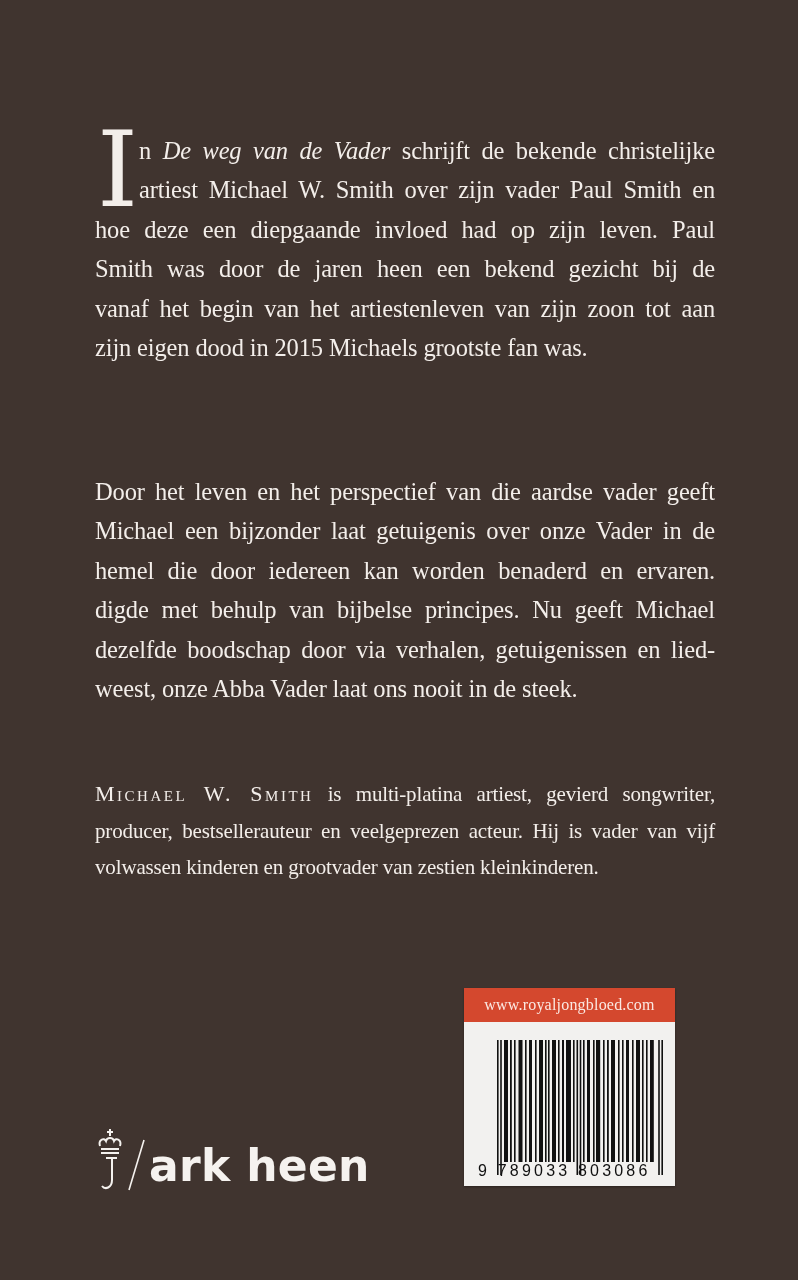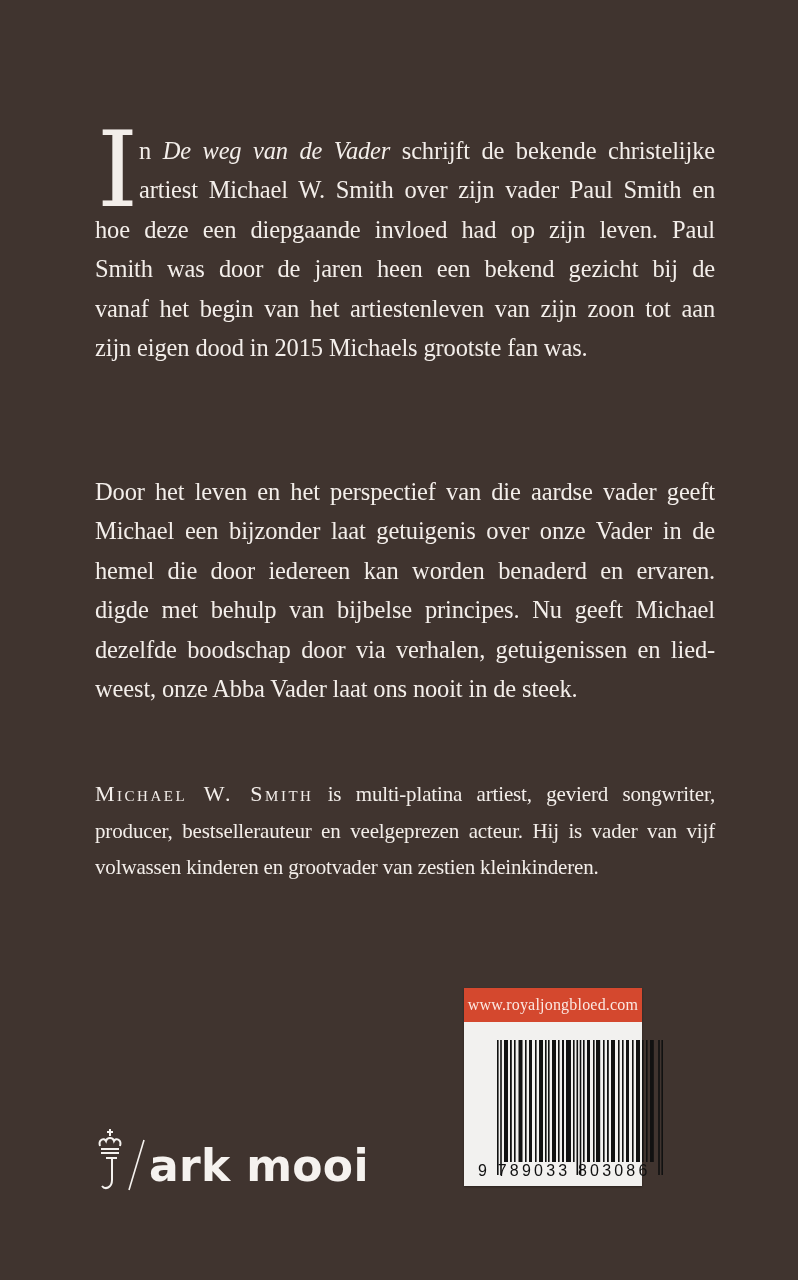--- a/index.html
+++ b/index.html
@@ -24,21 +24,21 @@
     .indent { padding-left: 44px; }
     .dropcap {
       position: absolute; left: 97px; top: 125px;
       font-size: 104px; line-height: 90px; font-family: "DejaVu Serif", serif;
       color: #f3eeea; font-weight: normal;
     }
     .smallcaps { font-variant: small-caps; letter-spacing: 2.5px; font-size: 22px; }
     em { font-style: italic; }
 
     .barcode-box {
-      position: absolute; left: 464px; top: 988px; width: 178px; height: 198px;
+      position: absolute; left: 464px; top: 988px; width: 211px; height: 198px;
       background: #f2f1ef;
       box-shadow: 0 1px 2px rgba(0,0,0,0.35);
     }
     .url-strip {
       height: 34px; background: #d4482e;
       display: flex; align-items: center; justify-content: center;
       color: #fbe9e3; font-size: 16px; font-family: "Liberation Serif", serif;
       letter-spacing: 0.2px;
     }
     .bars { position: absolute; left: 33px; top: 52px; width: 168px; height: 135px; }
@@ -144,16 +144,16 @@
         <path d="M5 18 C3 12, 9 9, 11 13 C12 9, 18 9, 19 13 C21 9, 27 12, 25 18"></path>
         <line x1="6" y1="21" x2="24" y2="21"></line>
         <line x1="6" y1="25" x2="24" y2="25"></line>
         <line x1="11" y1="30" x2="22" y2="30"></line>
         <path d="M17 30 L17 52 C17 60, 10 62, 7 58"></path>
       </g>
     </svg>
     <svg class="logo-slash" viewBox="0 0 22 56">
       <line x1="19" y1="4" x2="4" y2="54" stroke="#f5f2ef" stroke-width="1.6"></line>
     </svg>
-    <span class="logo-text">ark mooi</span>
+    <span class="logo-text">ark heen</span>
   </div>
 
 </div>
 
 </body></html>

